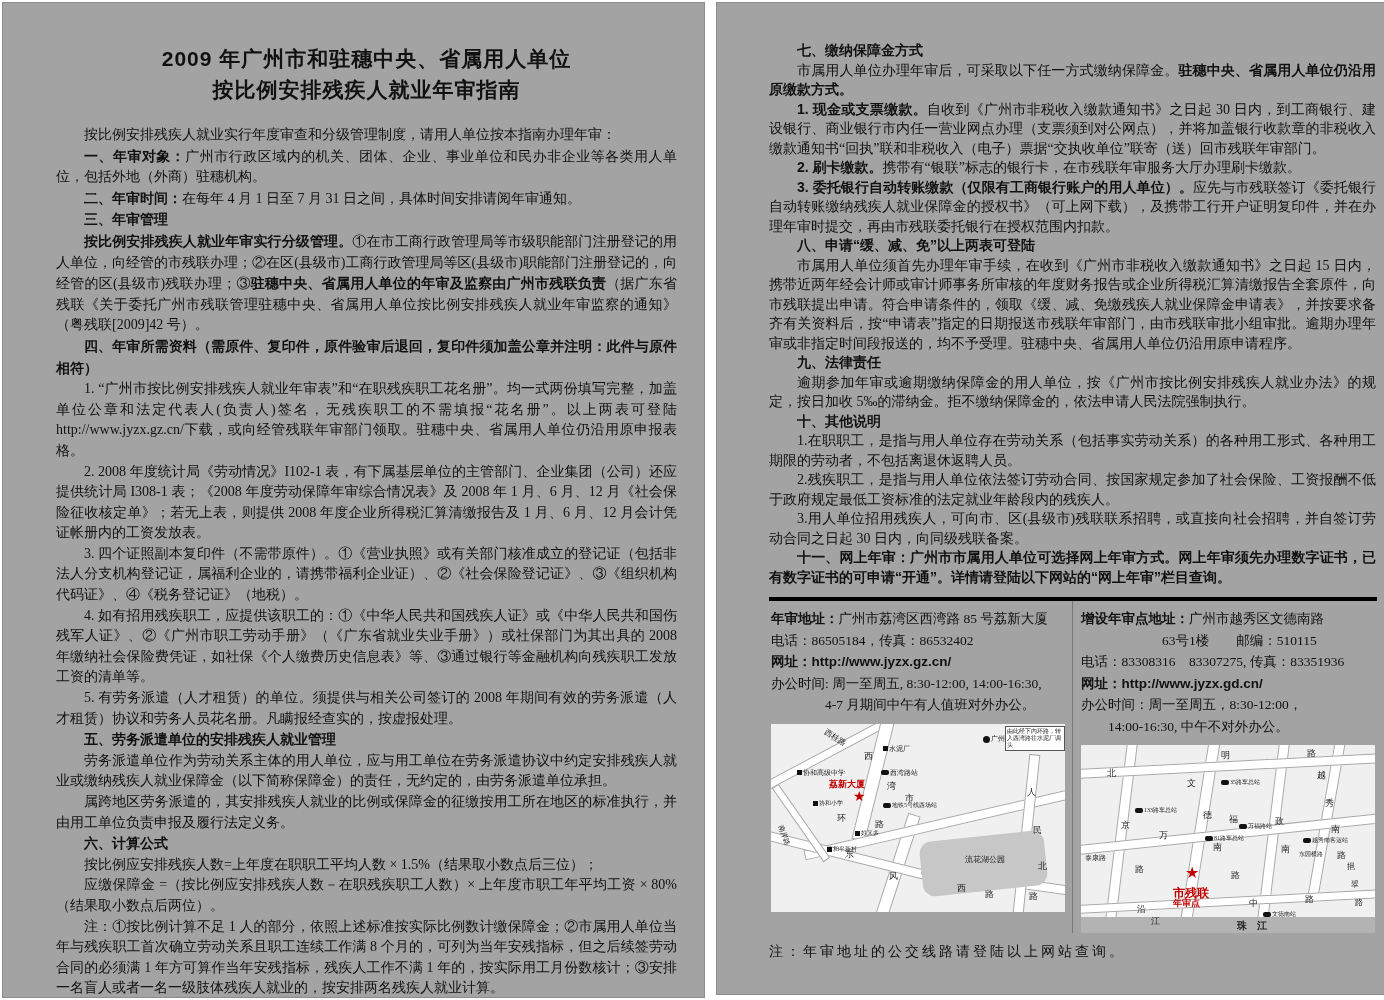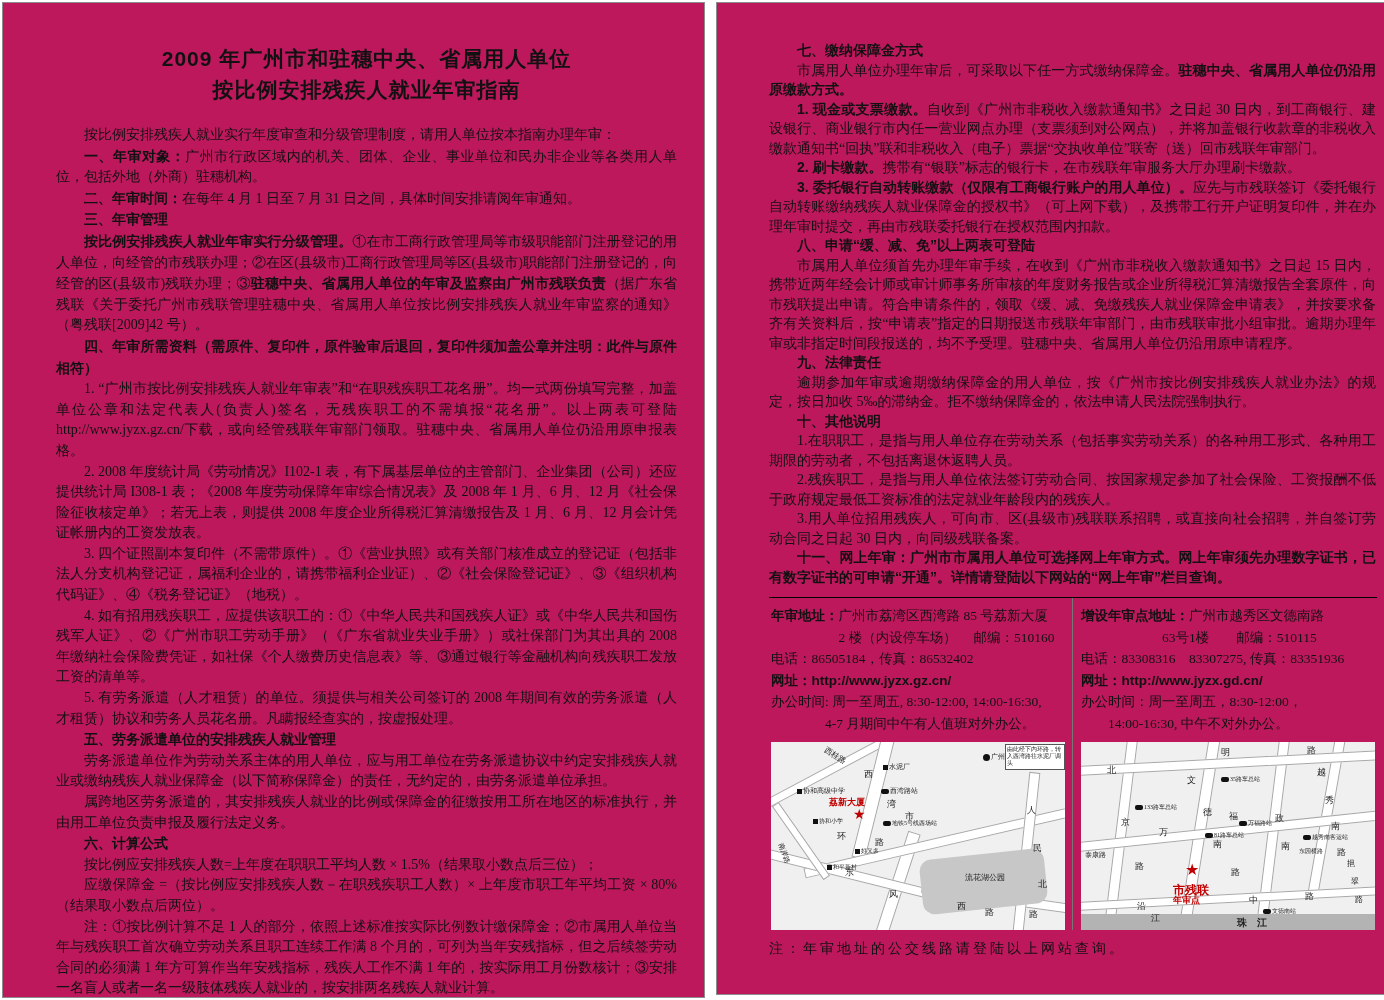--- a/index.html
+++ b/index.html
@@ -1,28 +1,28 @@
 <!DOCTYPE html>
 <html><head>
 <meta charset="utf-8">
 <style>
   html,body{margin:0;padding:0;background:#ffffff;}
   body{font-family:"Liberation Serif","DejaVu Serif",serif;color:#111;}
   .canvas{position:relative;width:1384px;height:1000px;background:#fff;overflow:hidden;}
-  .page{position:absolute;background:#be185d;border:1px solid #8c8c8c;box-sizing:border-box;}
+  .page{position:absolute;background:#a3a3a3;border:1px solid #8c8c8c;box-sizing:border-box;}
   .page-left{left:2px;top:2px;width:703px;height:996px;padding:40px 27px 0 53px;}
   .page-right{left:716px;top:2px;width:668px;height:993px;border-right:none;padding:38px 8px 0 52px;}
   .title{font-size:21px;line-height:31px;font-weight:bold;text-align:center;
          font-family:"Liberation Sans","DejaVu Sans",sans-serif;letter-spacing:1px;}
   .content-left{margin-top:20px;font-size:14px;line-height:20.6px;text-align:justify;}
   .content-right{font-size:14px;line-height:19.5px;text-align:justify;}
   .para{text-indent:2em;}
   .para b{font-family:"Liberation Sans","DejaVu Sans",sans-serif;font-weight:bold;}
   .para.addr{text-indent:0;white-space:pre-wrap;font-size:13.5px;line-height:21.5px;text-align:left;}
-  .addr-maps{margin-top:10px;border-top:1px solid #000000;display:flex;width:608px;}
+  .addr-maps{margin-top:10px;border-top:4px solid #000000;display:flex;width:608px;}
   .addr-col{width:303px;box-sizing:border-box;padding:7px 4px 0 2px;}
   .addr-col + .addr-col{border-left:1px solid #777;padding-left:8px;width:305px;}
   .map{position:relative;width:294px;height:188px;background:#f0f0f0;overflow:hidden;margin-top:8px;}
   .road{position:absolute;background:#fff;border:1px solid #a8a8a8;box-sizing:border-box;}
   .park{position:absolute;background:#c7c7c7;border-radius:12px;}
   .water{position:absolute;background:#b3b3b3;}
   .maplabel{position:absolute;white-space:nowrap;color:#222;line-height:1;}
   .maplabel em{font-style:normal;}
   .maplabel.boxed{border:1px solid #555;background:#fff;white-space:normal;padding:1px;line-height:1.2;}
   .mk{display:inline-block;vertical-align:middle;margin-right:1px;}
@@ -76,21 +76,20 @@
         <div class="para"><span>1.在职职工，是指与用人单位存在劳动关系（包括事实劳动关系）的各种用工形式、各种用工期限的劳动者，不包括离退休返聘人员。</span></div>
         <div class="para"><span>2.残疾职工，是指与用人单位依法签订劳动合同、按国家规定参加了社会保险、工资报酬不低于政府规定最低工资标准的法定就业年龄段内的残疾人。</span></div>
         <div class="para"><span>3.用人单位招用残疾人，可向市、区(县级市)残联联系招聘，或直接向社会招聘，并自签订劳动合同之日起 30 日内，向同级残联备案。</span></div>
         <div class="para"><b>十一、网上年审：广州市市属用人单位可选择网上年审方式。网上年审须先办理数字证书，已有数字证书的可申请“开通”。详情请登陆以下网站的“网上年审”栏目查询。</b></div>
       </div>
 
     <div class="addr-maps">
       <div class="addr-col">
         <div>
             <div class="para addr"><b>年审地址：</b><span>广州市荔湾区西湾路 85 号荔新大厦</span></div>
-            <div class="para addr"><span>　　　　　2 楼（内设停车场）　 邮编：510160</span></div>
             <div class="para addr"><span>电话：86505184，传真：86532402</span></div>
             <div class="para addr"><b>网址：</b><b>http://www.jyzx.gz.cn/</b></div>
             <div class="para addr"><span>办公时间: 周一至周五, 8:30-12:00, 14:00-16:30,</span></div>
             <div class="para addr"><span>　　　　4-7 月期间中午有人值班对外办公。</span></div>
           </div>
         <div class="map">
           <div class="road" style="left:-20px;top:26px;width:150px;height:9px;transform:rotate(-28deg)"></div>
           <div class="road" style="left:96px;top:-12px;width:14px;height:130px;transform:rotate(14deg)"></div>
           <div class="road" style="left:120px;top:88px;width:13px;height:110px;transform:rotate(18deg)"></div>
           <div class="road" style="left:30px;top:95px;width:280px;height:10px;transform:rotate(-13deg)"></div>

